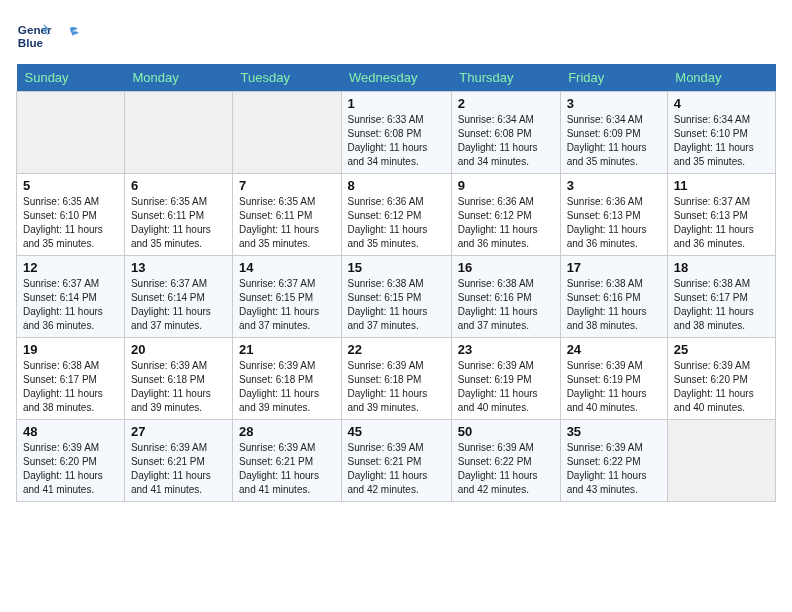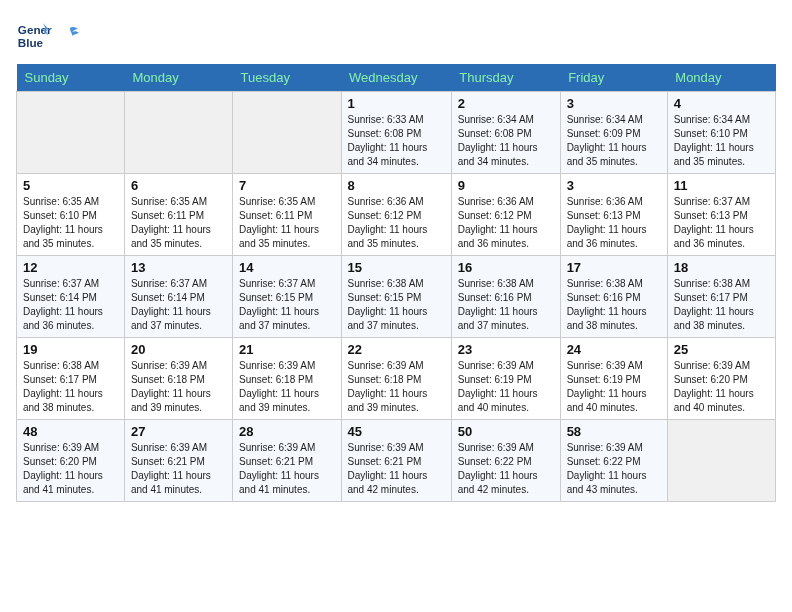--- a/index.html
+++ b/index.html
@@ -303,21 +303,21 @@
 Sunset: 6:21 PM
 Daylight: 11 hours and 42 minutes.</div>
         </td>
         <td>
           <span class="day-num">50</span>
           <div class="day-info" style="white-space: pre-wrap;">Sunrise: 6:39 AM
 Sunset: 6:22 PM
 Daylight: 11 hours and 42 minutes.</div>
         </td>
         <td>
-          <span class="day-num">58</span>
+          <span class="day-num">35</span>
           <div class="day-info" style="white-space: pre-wrap;">Sunrise: 6:39 AM
 Sunset: 6:22 PM
 Daylight: 11 hours and 43 minutes.</div>
         </td>
         <td class="empty"></td>
       </tr>
     </tbody>
 </table>
 
 </body></html>

